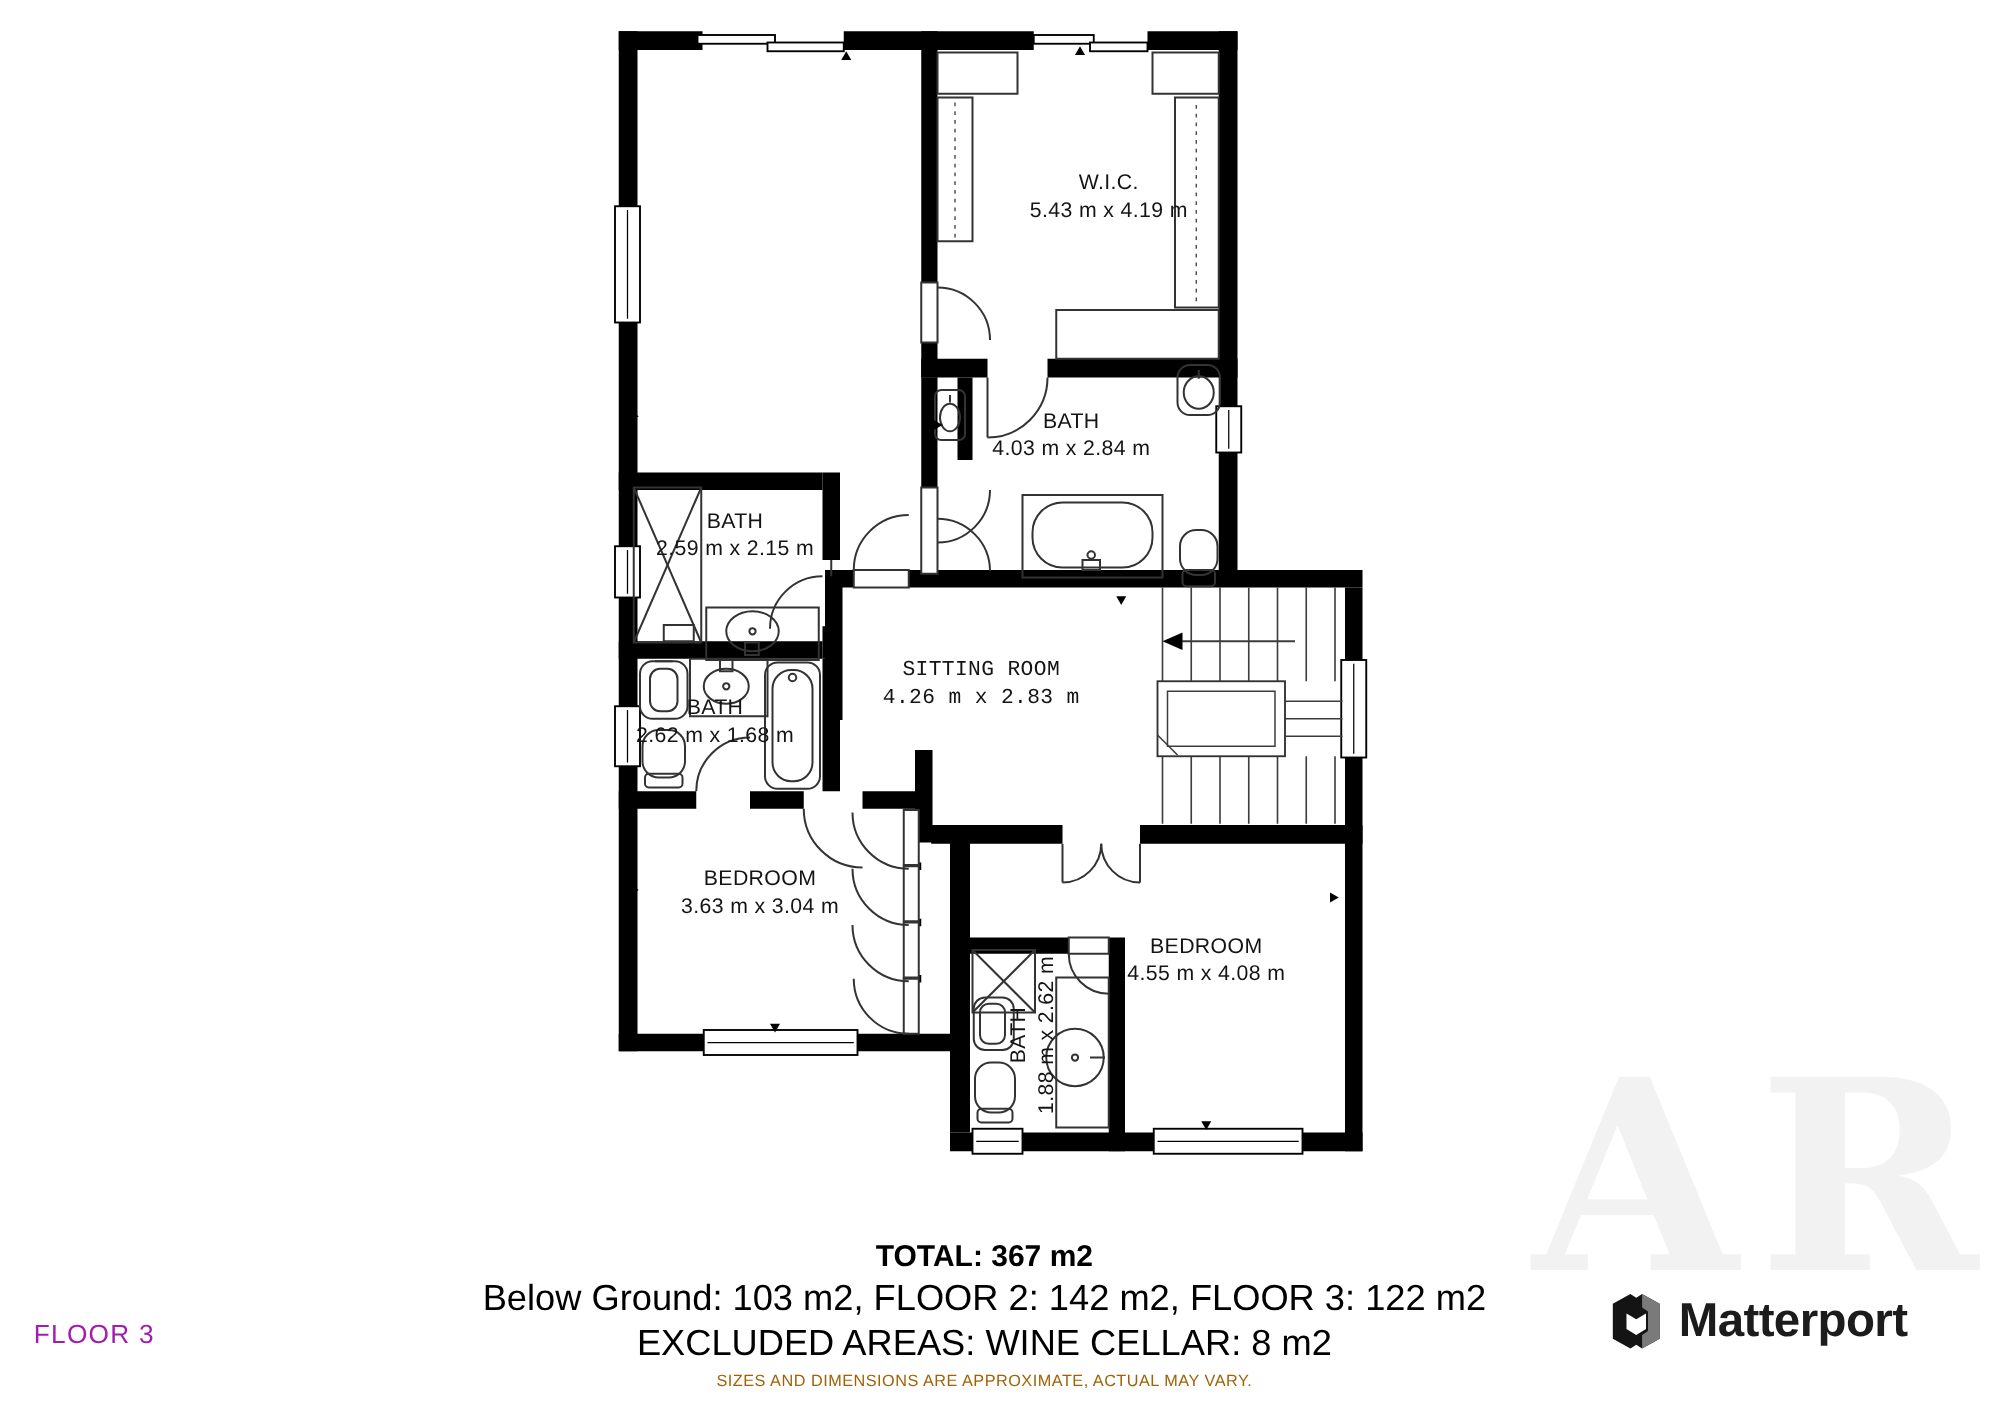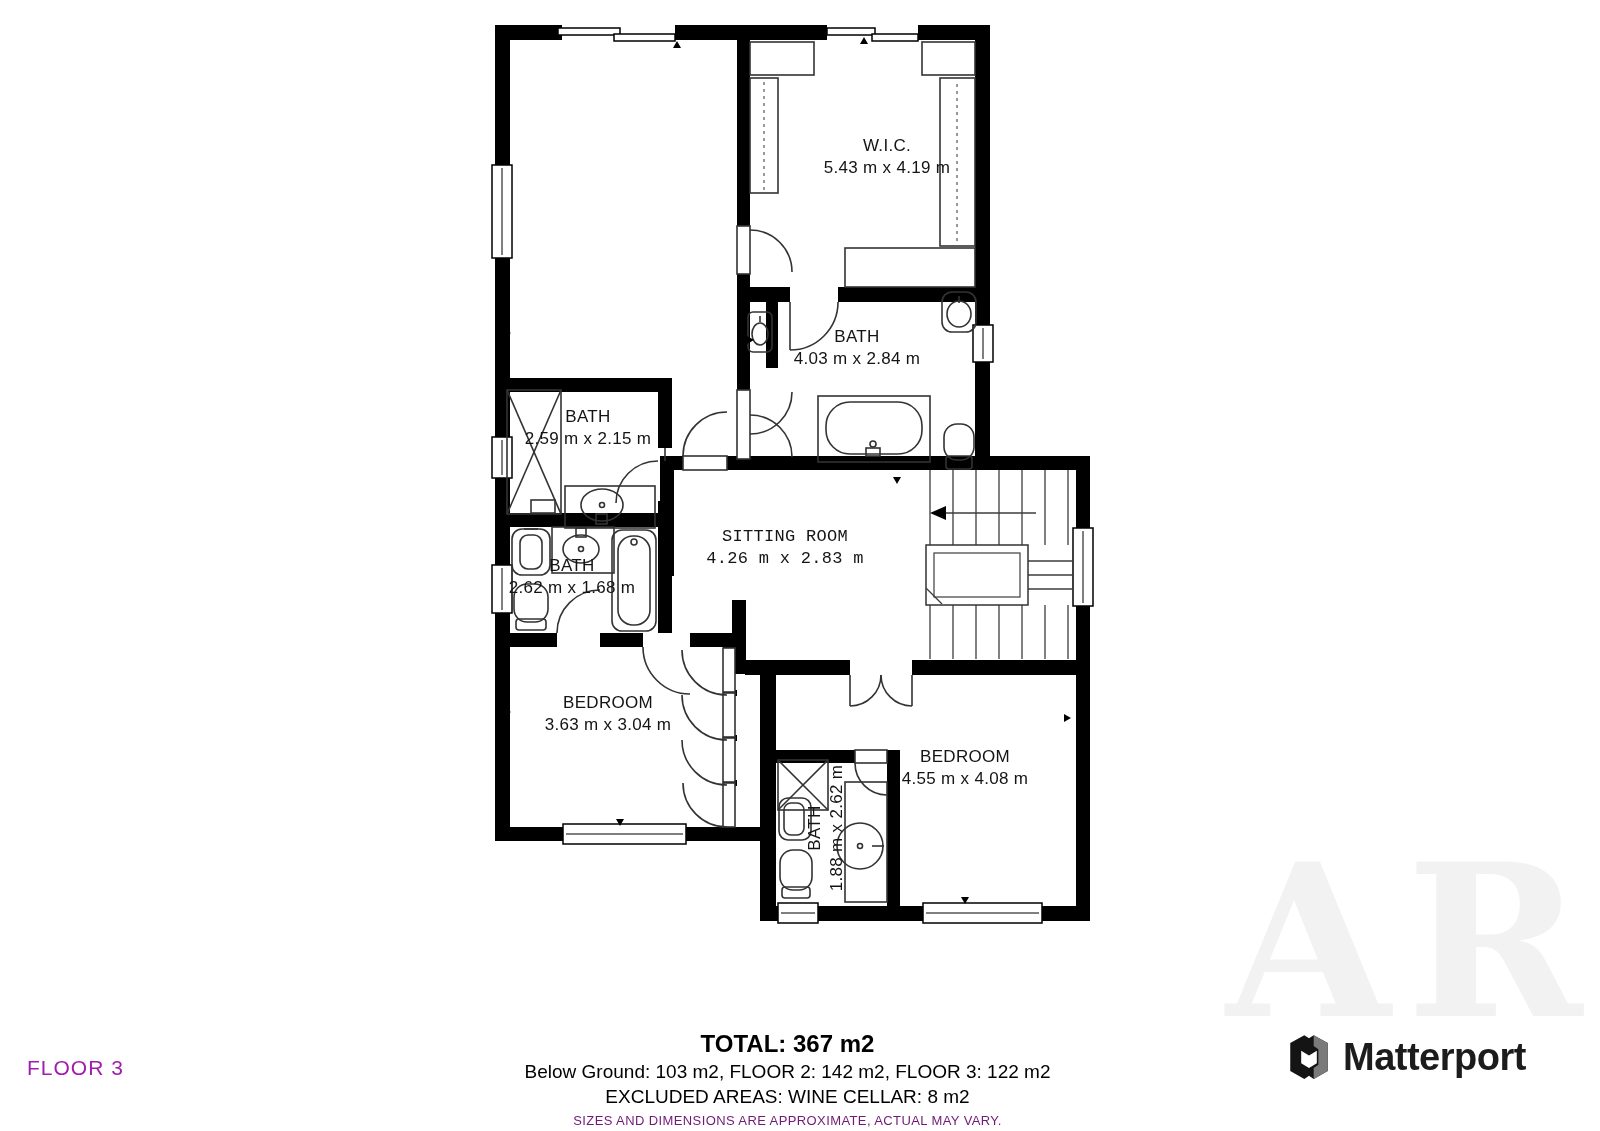--- a/index.html
+++ b/index.html
@@ -6,24 +6,24 @@
   body{width:1600px;height:1131px;overflow:hidden;position:relative;
        font-family:"Liberation Sans",sans-serif;-webkit-font-smoothing:antialiased;}
   .page{position:absolute;inset:0;}
   .watermark{position:absolute;left:1226px;top:836px;font-family:"DejaVu Serif",serif;
        font-size:212px;font-weight:bold;letter-spacing:16px;color:rgba(0,0,0,0.05);
        white-space:nowrap;line-height:1;user-select:none;}
   svg.plan{position:absolute;left:0;top:0;}
   .room-label{position:absolute;transform:translate(-50%,-50%);text-align:center;
        color:#141414;font-size:17px;line-height:1.28;letter-spacing:.3px;white-space:nowrap;}
   .room-label.rotated{transform:translate(-50%,-50%) rotate(-90deg);}
-  .summary{position:absolute;left:0;top:992px;width:1575px;text-align:center;color:#000;margin-top:38px;}
+  .summary{position:absolute;left:0;top:992px;width:1575px;text-align:center;color:#000;}
   .summary .total{font-size:24px;font-weight:bold;margin:0 0 3px 0;}
-  .summary .line{font-size:19px;margin:0 0 3px 0;text-align:center;}
-  .summary .disclaimer{font-size:13px;color:#701a75;letter-spacing:.4px;margin-top:5px;}
+  .summary .line{font-size:29px;margin:0 0 3px 0;text-align:center;}
+  .summary .disclaimer{font-size:13px;color:#a16207;letter-spacing:.4px;margin-top:5px;}
   .floor-label{position:absolute;left:27px;top:1056px;font-size:21px;color:#a21caf;letter-spacing:1px;}
   .brand{position:absolute;left:1284px;top:1032px;display:flex;align-items:center;gap:9px;}
   .brand .word{font-size:38px;font-weight:bold;color:#1c1c1c;letter-spacing:-0.5px;}
 </style>
 </head>
 <body>
 
 <div class="page">
 
   <div class="watermark">ARE</div>

